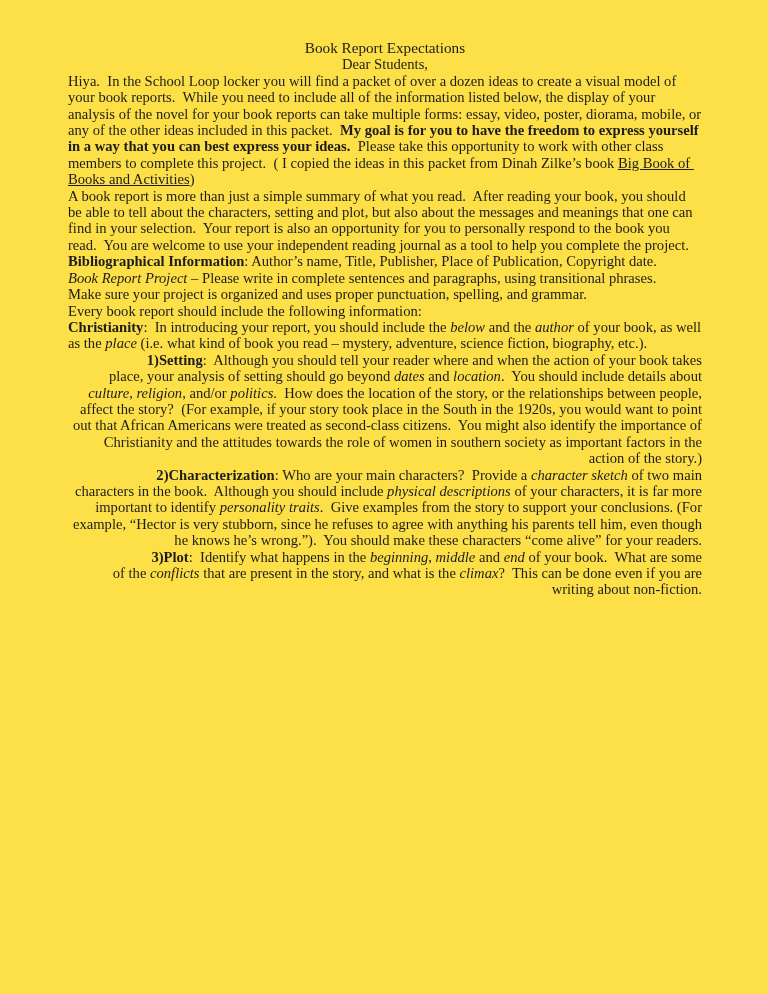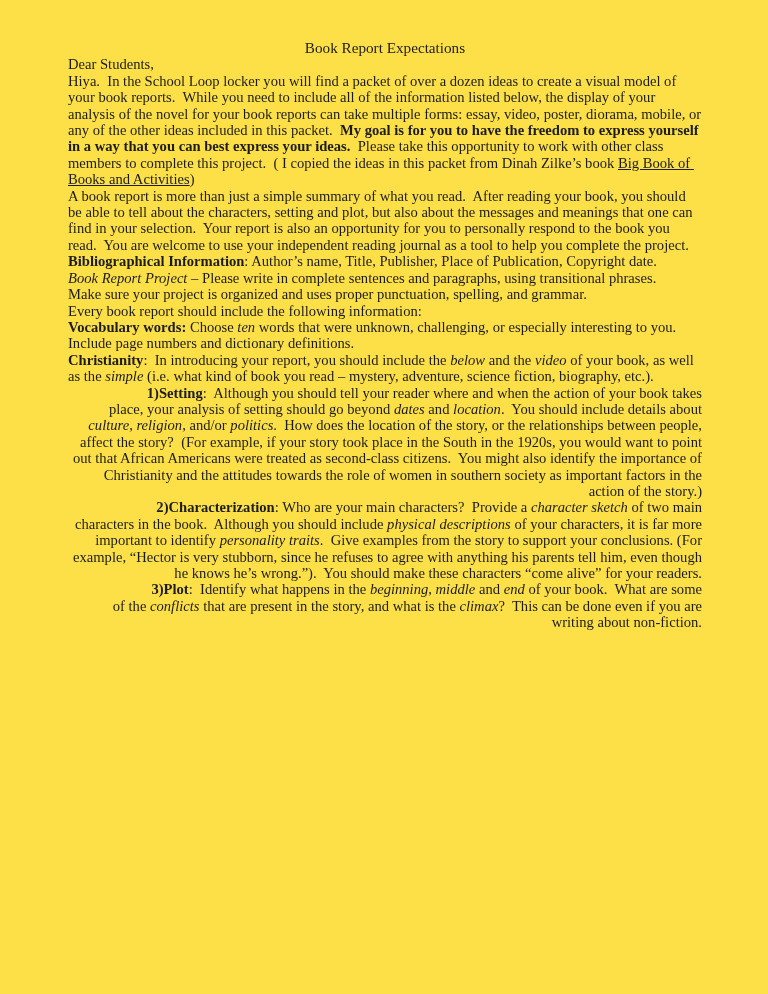--- a/index.html
+++ b/index.html
@@ -21,21 +21,21 @@
     font-weight: normal;
     font-size: 14.6px;
     line-height: 16.4px;
     white-space: pre-wrap;
   }
   h1.title {
     text-align: center;
     font-size: 15.2px;
     margin-bottom: 0;
   }
-  .salutation { margin-top: 31px; }
+  .salutation { margin-top: 31px; text-align: center; }
   .para { margin-top: 14px; }
   h2.section-heading {
     text-align: center;
     font-weight: bold;
     text-decoration: underline;
     margin-top: 15px;
   }
   .allbold { font-weight: bold; }
   .b { font-weight: bold; }
   .i { font-style: italic; }
@@ -59,23 +59,22 @@
 
 
   <p class="para">A book report is more than just a simple summary of what you read.  After reading your book, you should be able to tell about the characters, setting and plot, but also about the messages and meanings that one can find in your selection.  Your report is also an opportunity for you to personally respond to the book you read.  You are welcome to use your independent reading journal as a tool to help you complete the project.</p>
 
   <p class="para"><span class="b">Bibliographical Information</span><span>: Author’s name, Title, Publisher, Place of Publication, Copyright date.</span></p>
 
   <p class="para"><span class="i">Book Report Project</span><span> – Please write in complete sentences and paragraphs, using transitional phrases. 
 Make sure your project is organized and uses proper punctuation, spelling, and grammar. 
 Every book report should include the following information:</span></p>
 
-  <p class="para"><span class="b">Vocabulary words:</span><span> Choose </span><span class="i">ten</span><span> words that were unknown, challenging, or especially interesting to you.  Include page numbers and dictionary definitions.</span></p>
 
-  <p class="para"><span class="b">Christianity</span><span>:  In introducing your report, you should include the </span><span class="i">below</span><span> and the </span><span class="i">video</span><span> of your book, as well as the </span><span class="i">simple</span><span> (i.e. what kind of book you read – mystery, adventure, science fiction, biography, etc.).</span></p>
+  <p class="para"><span class="b">Christianity</span><span>:  In introducing your report, you should include the </span><span class="i">below</span><span> and the </span><span class="i">author</span><span> of your book, as well as the </span><span class="i">place</span><span> (i.e. what kind of book you read – mystery, adventure, science fiction, biography, etc.).</span></p>
 
 
   <p class="item"><span class="num">1)</span><span><span class="b">Setting</span><span>:  Although you should tell your reader where and when the action of your book takes place, your analysis of setting should go beyond </span><span class="i">dates</span><span> and </span><span class="i">location</span><span>.  You should include details about </span><span class="i">culture</span><span>, </span><span class="i">religion</span><span>, and/or </span><span class="i">politics</span><span>.  How does the location of the story, or the relationships between people, affect the story?  (For example, if your story took place in the South in the 1920s, you would want to point out that African Americans were treated as second-class citizens.  You might also identify the importance of Christianity and the attitudes towards the role of women in southern society as important factors in the action of the story.)</span></span></p>
 
   <p class="item"><span class="num">2)</span><span><span class="b">Characterization</span><span>: Who are your main characters?  Provide a </span><span class="i">character sketch</span><span> of two main characters in the book.  Although you should include </span><span class="i">physical descriptions</span><span> of your characters, it is far more important to identify </span><span class="i">personality traits</span><span>.  Give examples from the story to support your conclusions. (For example, “Hector is very stubborn, since he refuses to agree with anything his parents tell him, even though he knows he’s wrong.”).  You should make these characters “come alive” for your readers.</span></span></p>
 
   <p class="item"><span class="num">3)</span><span><span class="b">Plot</span><span>:  Identify what happens in the </span><span class="i">beginning</span><span>, </span><span class="i">middle</span><span> and </span><span class="i">end</span><span> of your book.  What are some of the </span><span class="i">conflicts</span><span> that are present in the story, and what is the </span><span class="i">climax</span><span>?  This can be done even if you are writing about non-fiction.</span></span></p>
 </div>
 
 </body></html>

